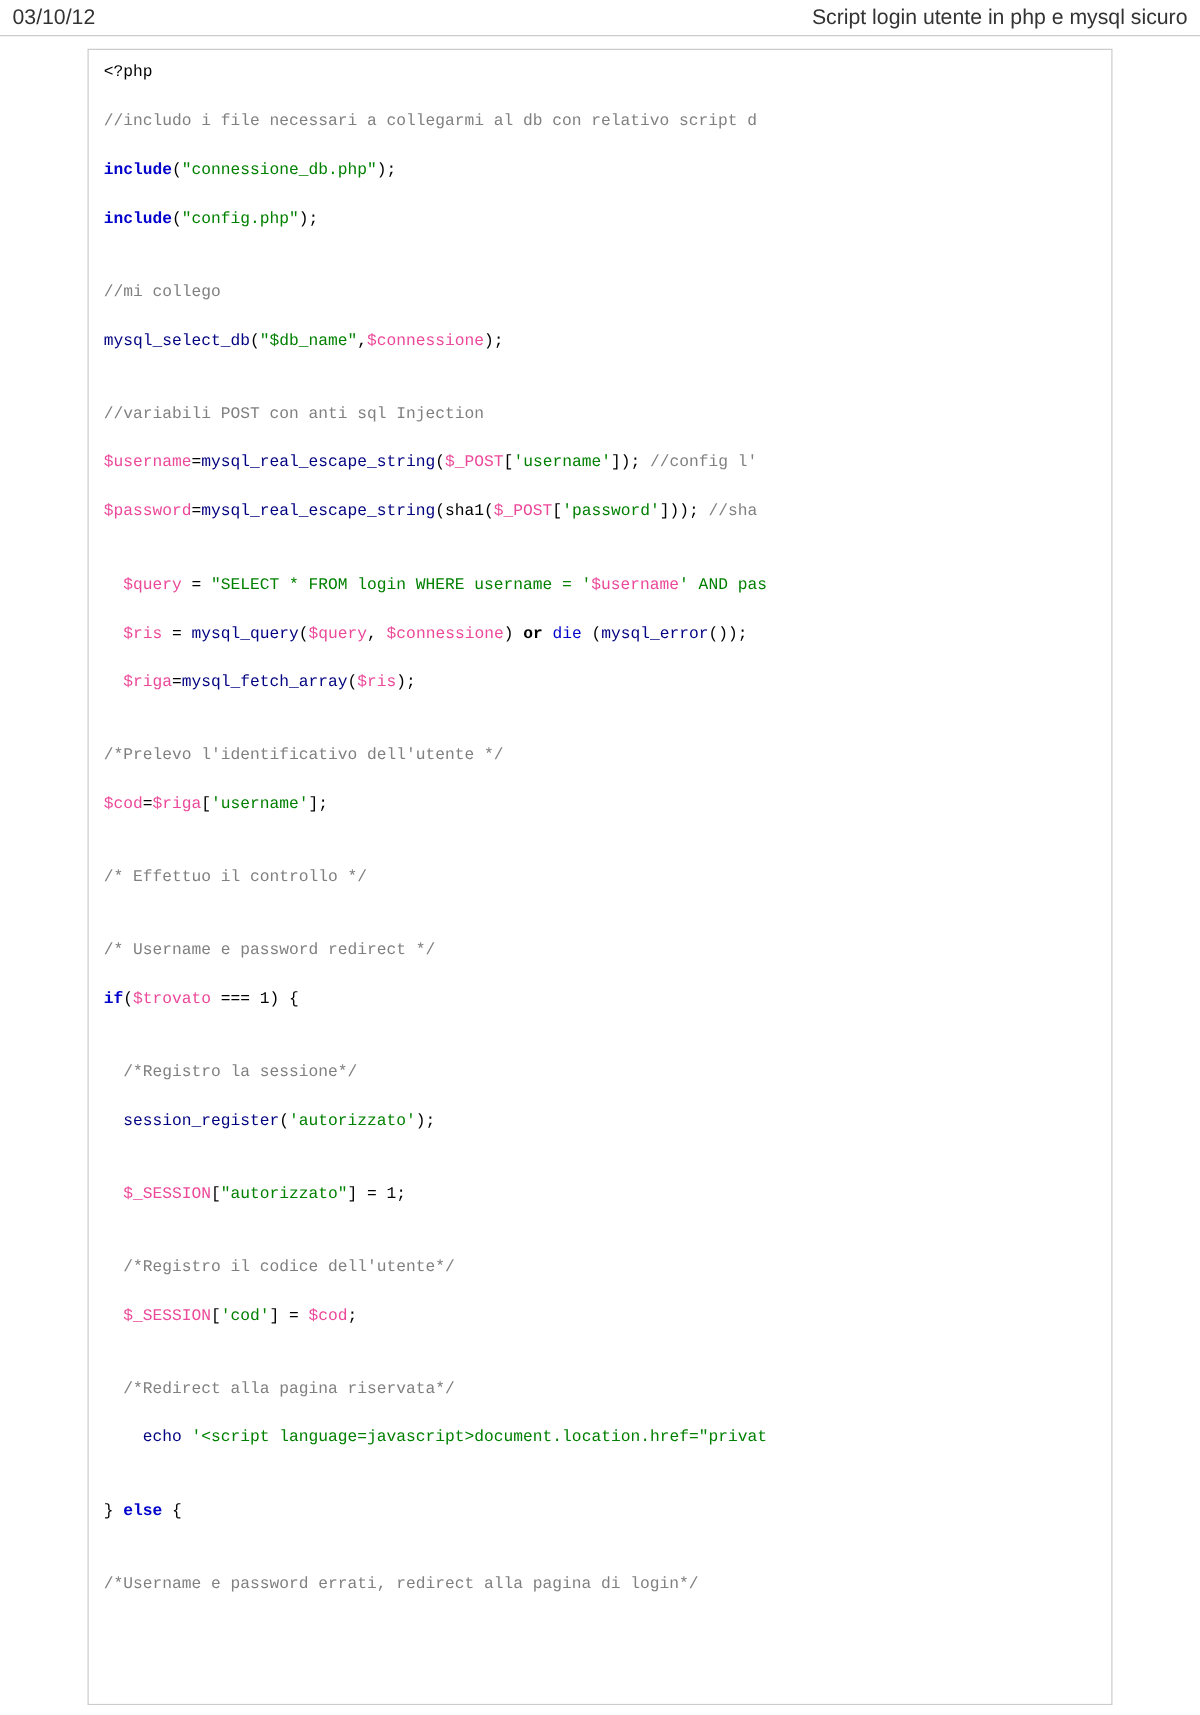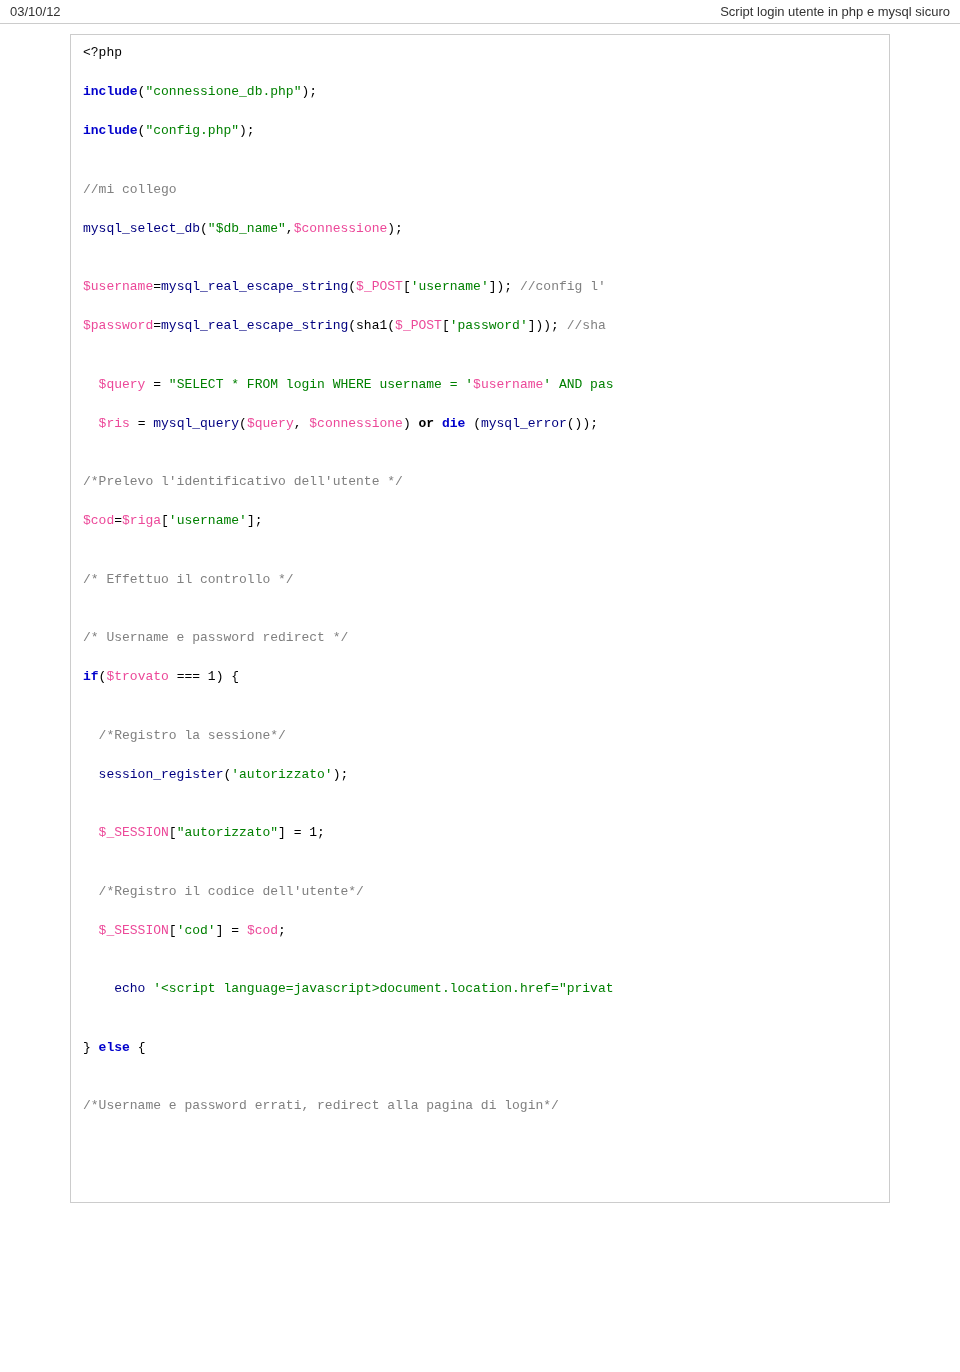--- a/index.html
+++ b/index.html
@@ -6,21 +6,21 @@
     body {
       font-family: Arial, sans-serif;
       background: #fff;
       color: #000;
       font-size: 14px;
     }
     .page-header {
       display: flex;
       justify-content: space-between;
       padding: 4px 10px;
-      font-size: 13px;
+      font-size: 17px;
       color: #333;
       border-bottom: 1px solid #ccc;
     }
     .code-container {
       margin: 10px 70px 0 70px;
       border: 1px solid #ccc;
       background: #fff;
       overflow: hidden;
     }
     .code-block {
@@ -35,61 +35,65 @@
     
     .c-default { color: #000; text-align: center; }
     
     .line { display: block; }
     span.kw { color: #0000cc; font-weight: bold; }
     span.cmt { color: #808080; }
     span.var { color: #ec4899; }
     span.str { color: #008000; }
     span.fn { color: #000080; }
     span.inc { color: #0000cc; font-weight: bold; }
-    span.die { color: #0000cc; font-weight: bold; }
+    span.die { color: #0000cc; font-weight: normal; }
     span.or { color: #000; font-weight: bold; }
   </style>
 </head>
 <body>
 
 <div class="page-header">
   <span>03/10/12</span>
   <span>Script login utente in php e mysql sicuro</span>
 </div>
 
 <div class="code-container">
   <div class="code-block"><span class="line"><span class="c-default">&lt;?php</span></span>
+<span class="line"><span class="cmt">//includo i file necessari a collegarmi al db con relativo script d</span></span>
 <span class="line"><span class="inc">include</span><span class="c-default">(</span><span class="str">"connessione_db.php"</span><span class="c-default">);</span></span>
 <span class="line"><span class="inc">include</span><span class="c-default">(</span><span class="str">"config.php"</span><span class="c-default">);</span></span>
 <span class="line"></span>
 <span class="line"><span class="cmt">//mi collego</span></span>
 <span class="line"><span class="fn">mysql_select_db</span><span class="c-default">(</span><span class="str">"$db_name"</span><span class="c-default">,</span><span class="var">$connessione</span><span class="c-default">);</span></span>
 <span class="line"></span>
+<span class="line"><span class="cmt">//variabili POST con anti sql Injection</span></span>
 <span class="line"><span class="var">$username</span><span class="c-default">=</span><span class="fn">mysql_real_escape_string</span><span class="c-default">(</span><span class="var">$_POST</span><span class="c-default">[</span><span class="str">'username'</span><span class="c-default">]); </span><span class="cmt">//config l'</span></span>
 <span class="line"><span class="var">$password</span><span class="c-default">=</span><span class="fn">mysql_real_escape_string</span><span class="c-default">(sha1(</span><span class="var">$_POST</span><span class="c-default">[</span><span class="str">'password'</span><span class="c-default">])); </span><span class="cmt">//sha</span></span>
 <span class="line"></span>
 <span class="line">  <span class="var">$query</span><span class="c-default"> = </span><span class="str">"SELECT * FROM login WHERE username = '</span><span class="var">$username</span><span class="str">' AND pas</span></span>
 <span class="line">  <span class="var">$ris</span><span class="c-default"> = </span><span class="fn">mysql_query</span><span class="c-default">(</span><span class="var">$query</span><span class="c-default">, </span><span class="var">$connessione</span><span class="c-default">) </span><span class="or">or</span><span class="c-default"> </span><span class="die">die</span><span class="c-default"> (</span><span class="fn">mysql_error</span><span class="c-default">());</span></span>
+<span class="line">  <span class="var">$riga</span><span class="c-default">=</span><span class="fn">mysql_fetch_array</span><span class="c-default">(</span><span class="var">$ris</span><span class="c-default">);</span></span>
 <span class="line"></span>
 <span class="line"><span class="cmt">/*Prelevo l'identificativo dell'utente */</span></span>
 <span class="line"><span class="var">$cod</span><span class="c-default">=</span><span class="var">$riga</span><span class="c-default">[</span><span class="str">'username'</span><span class="c-default">];</span></span>
 <span class="line"></span>
 <span class="line"><span class="cmt">/* Effettuo il controllo */</span></span>
 <span class="line"></span>
 <span class="line"><span class="cmt">/* Username e password redirect */</span></span>
 <span class="line"><span class="kw">if</span><span class="c-default">(</span><span class="var">$trovato</span><span class="c-default"> === 1) {</span></span>
 <span class="line"></span>
 <span class="line">  <span class="cmt">/*Registro la sessione*/</span></span>
 <span class="line">  <span class="fn">session_register</span><span class="c-default">(</span><span class="str">'autorizzato'</span><span class="c-default">);</span></span>
 <span class="line"></span>
 <span class="line">  <span class="var">$_SESSION</span><span class="c-default">[</span><span class="str">"autorizzato"</span><span class="c-default">] = 1;</span></span>
 <span class="line"></span>
 <span class="line">  <span class="cmt">/*Registro il codice dell'utente*/</span></span>
 <span class="line">  <span class="var">$_SESSION</span><span class="c-default">[</span><span class="str">'cod'</span><span class="c-default">] = </span><span class="var">$cod</span><span class="c-default">;</span></span>
 <span class="line"></span>
+<span class="line">  <span class="cmt">/*Redirect alla pagina riservata*/</span></span>
 <span class="line">    <span class="fn">echo</span><span class="c-default"> </span><span class="str">'&lt;script language=javascript&gt;document.location.href="privat</span></span>
 <span class="line"></span>
 <span class="line"><span class="c-default">} </span><span class="kw">else</span><span class="c-default"> {</span></span>
 <span class="line"></span>
 <span class="line"><span class="cmt">/*Username e password errati, redirect alla pagina di login*/</span></span>
 
 <span class="line"></span>
 
 </div>
 

